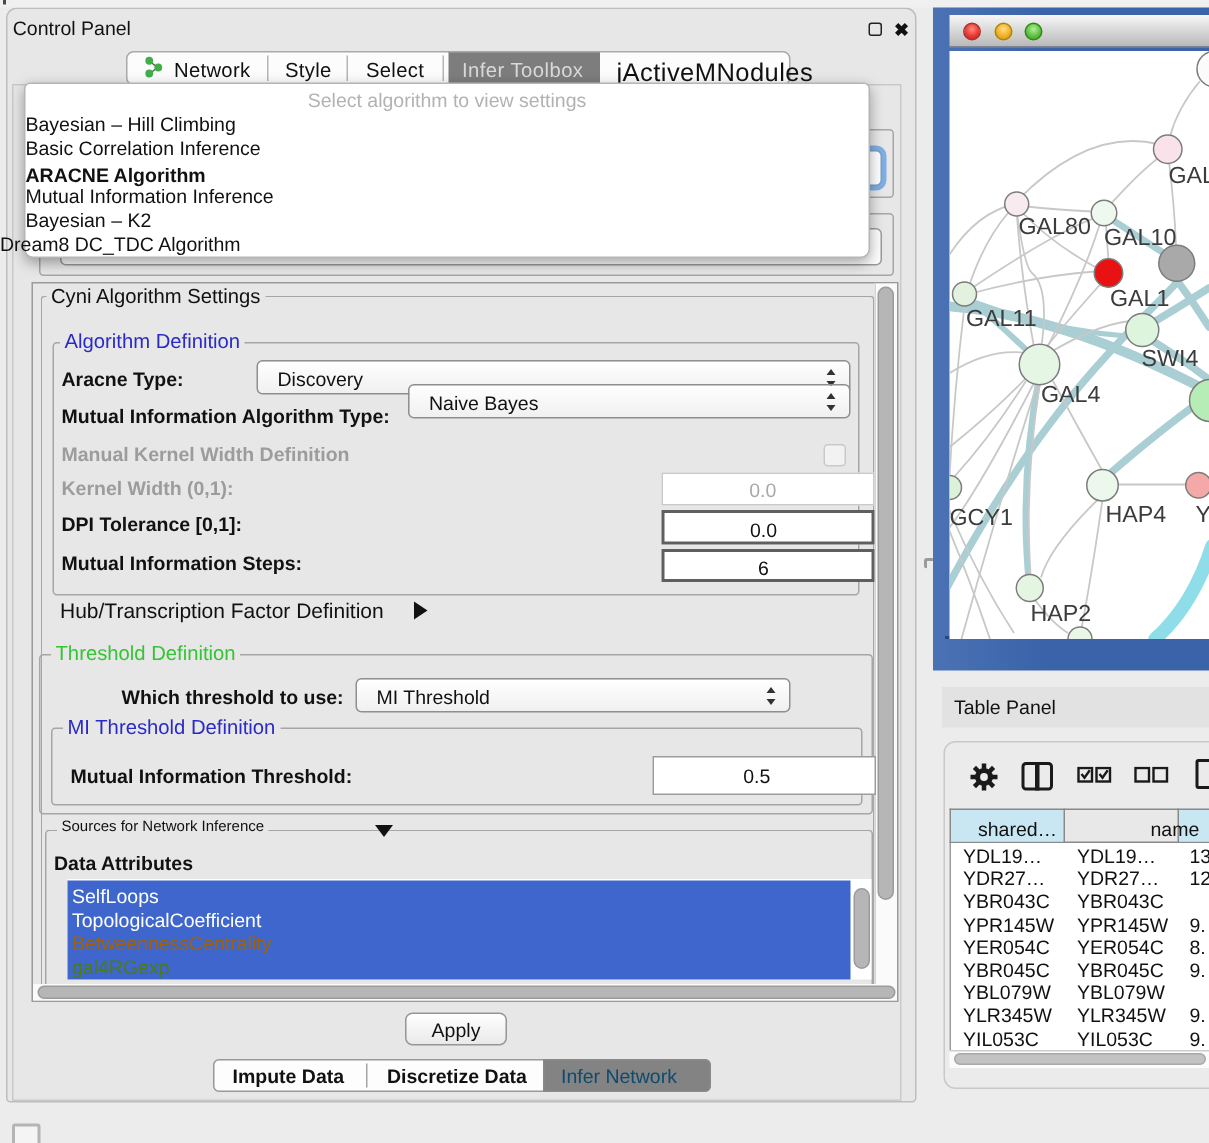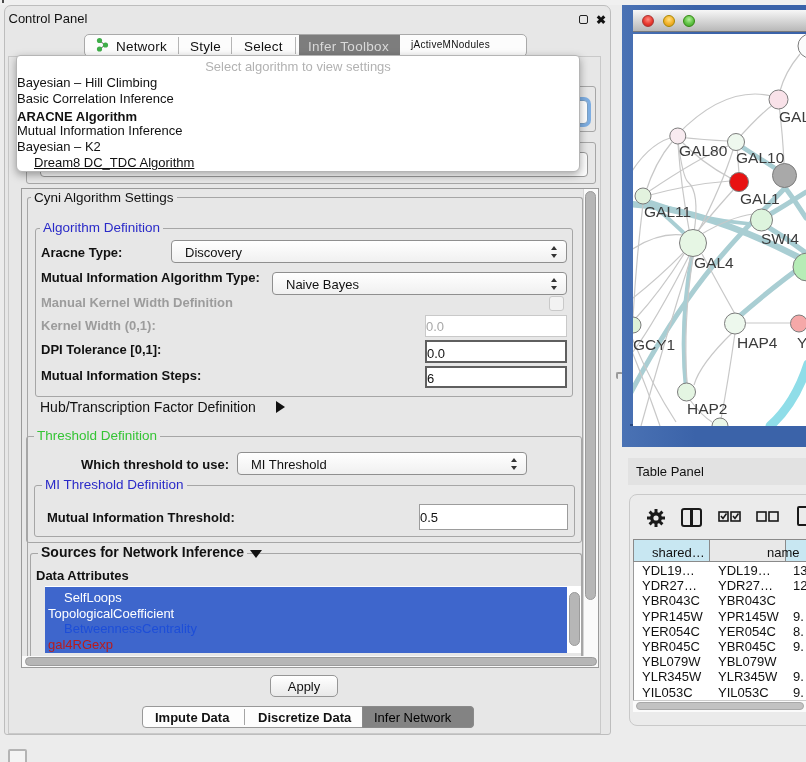--- a/index.html
+++ b/index.html
@@ -2,21 +2,21 @@
 <html><head><meta charset="utf-8">
 <style>
 html,body{margin:0;padding:0;}
 body{width:806px;height:762px;position:relative;overflow:hidden;background:#ececec;
  font-family:"Liberation Sans",sans-serif;font-size:13px;color:#111;}
 .a{position:absolute;}
 .b{font-weight:bold;}
 .lbl{position:absolute;white-space:nowrap;}
 .grp{position:absolute;border:1px solid #a6a6a6;border-radius:3px;}
 .gt{position:absolute;background:#e7e7e7;padding:0 3px;white-space:nowrap;line-height:13px;}
-.fld{position:absolute;background:#fff;text-align:left;white-space:nowrap;}
+.fld{position:absolute;background:#fff;text-align:center;white-space:nowrap;margin-left:16px;}
 .combo{position:absolute;background:linear-gradient(#ffffff,#f0f0f0);border:1px solid #8f8f8f;border-radius:4px;white-space:nowrap;}
 .arrows{position:absolute;right:8px;top:50%;width:7px;height:12px;margin-top:-6px;}
 .arrows:before{content:"";position:absolute;left:0;top:0;border:3.5px solid transparent;border-bottom:4.5px solid #333;border-top:none;}
 .arrows:after{content:"";position:absolute;left:0;bottom:0;border:3.5px solid transparent;border-top:4.5px solid #333;border-bottom:none;}
 </style></head>
 <body>
 
 <div class="a" id="lwin" style="left:4px;top:5px;width:605px;height:728px;background:#e7e7e7;border:1px solid #bdbdbd;border-radius:7px 7px 3px 3px;"></div>
 <div class="a" style="left:0;top:0;width:806px;height:5px;background:#f0f0f0;"></div>
 <div class="a" style="left:2px;top:0;width:1.5px;height:2.5px;background:#4a4a4a;"></div>
@@ -35,21 +35,21 @@
  <line x1="4" y1="4" x2="9" y2="8" stroke="#555" stroke-width="1"></line>
  <line x1="4" y1="12" x2="9" y2="8" stroke="#555" stroke-width="1"></line>
  <circle cx="3.5" cy="3.5" r="2.6" fill="#3fae49"></circle>
  <circle cx="3.5" cy="12" r="2.6" fill="#3fae49"></circle>
  <circle cx="9.5" cy="8" r="2.6" fill="#3fae49"></circle>
 </svg>
 <div class="lbl" style="left:116px;top:39px;font-size:13.5px;letter-spacing:.2px;">Network</div>
 <div class="lbl" style="left:190px;top:39px;font-size:13.5px;letter-spacing:.2px;">Style</div>
 <div class="lbl" style="left:244px;top:39px;font-size:13.5px;letter-spacing:.2px;">Select</div>
 <div class="lbl" style="left:308px;top:39px;color:#d9d9d9;font-size:13.5px;letter-spacing:.3px;">Infer Toolbox</div>
-<div class="lbl" style="left:411px;top:39px;font-size:10px;letter-spacing:.3px;">jActiveMNodules</div>
+<div class="lbl" style="left:411px;top:39px;font-size:17px;letter-spacing:.3px;">jActiveMNodules</div>
 
 <div class="grp" style="left:26px;top:86px;width:568px;height:44px;"></div>
 <div class="a" style="left:40px;top:100px;width:548px;height:24px;background:#fff;border:1px solid #7a9fc4;border-radius:4px;box-shadow:0 0 0 3px rgba(100,160,225,0.8);box-sizing:border-box;"></div>
 <div class="grp" style="left:26px;top:142px;width:568px;height:40px;"></div>
 <div class="a" style="left:40px;top:152px;width:548px;height:25px;background:#fdfdfd;border:1px solid #9a9a9a;border-radius:4px;box-sizing:border-box;"></div>
 
 <div class="a" style="left:21px;top:188px;width:578px;height:480px;border:1px solid #9a9a9a;background:#e7e7e7;box-sizing:border-box;"></div>
 
 <div class="a" style="left:583px;top:189px;width:15px;height:467px;background:#fafafa;border-left:1px solid #d5d5d5;box-sizing:border-box;"></div>
 <div class="a" style="left:585px;top:191px;width:11px;height:409px;background:#b6b6b6;border:1px solid #9b9b9b;border-radius:6px;box-sizing:border-box;"></div>
@@ -59,21 +59,21 @@
 
 <div class="a" style="left:27px;top:197px;width:554px;height:458px;border:1px solid #a6a6a6;border-bottom:none;border-radius:3px 3px 0 0;"></div>
 <div class="gt" style="left:31px;top:191px;font-size:13.5px;line-height:13.5px;">Cyni Algorithm Settings</div>
 
 <div class="grp" style="left:35px;top:228px;width:536px;height:167px;"></div>
 <div class="gt" style="left:40px;top:221px;color:#2a2ac8;font-size:13.5px;line-height:13.5px;">Algorithm Definition</div>
 
 <div class="lbl b" style="left:41px;top:245px;">Aracne Type:</div>
 <div class="combo" style="left:171px;top:240px;width:396px;height:23px;line-height:23px;box-sizing:border-box;"><span style="margin-left:13px;">Discovery</span><span class="arrows"></span></div>
 <div class="lbl b" style="left:41px;top:270px;">Mutual Information Algorithm Type:</div>
-<div class="combo" style="left:272px;top:272px;width:295px;height:23px;line-height:23px;box-sizing:border-box;"><span style="margin-left:13px;">Naive Bayes</span><span class="arrows"></span></div>
+<div class="combo" style="left:272px;top:256px;width:295px;height:23px;line-height:23px;box-sizing:border-box;"><span style="margin-left:13px;">Naive Bayes</span><span class="arrows"></span></div>
 <div class="lbl b" style="left:41px;top:295px;color:#9c9c9c;">Manual Kernel Width Definition</div>
 <div class="a" style="left:549px;top:296px;width:13px;height:13px;background:#f2f2f2;border:1px solid #c9c9c9;border-radius:3px;"></div>
 <div class="lbl b" style="left:41px;top:318px;color:#9c9c9c;">Kernel Width (0,1):</div>
 <div class="fld" style="left:425px;top:315px;width:142px;height:22px;line-height:22px;border:1px solid #c9c9c9;color:#a8a8a8;box-sizing:border-box;padding-right:7px;">0.0</div>
 <div class="lbl b" style="left:41px;top:342px;">DPI Tolerance [0,1]:</div>
 <div class="fld" style="left:425px;top:340px;width:142px;height:23px;line-height:23px;border:2px solid #5f5f5f;box-sizing:border-box;padding-right:6px;">0.0</div>
 <div class="lbl b" style="left:41px;top:368px;">Mutual Information Steps:</div>
 <div class="fld" style="left:425px;top:366px;width:142px;height:22px;line-height:22px;border:2px solid #5f5f5f;box-sizing:border-box;padding-right:6px;">6</div>
 
 <div class="lbl" style="left:40px;top:399px;font-size:14px;">Hub/Transcription Factor Definition</div>
@@ -83,53 +83,53 @@
 <div class="gt" style="left:34px;top:429px;color:#35c435;font-size:13.5px;line-height:13.5px;">Threshold Definition</div>
 <div class="lbl b" style="left:81px;top:457px;">Which threshold to use:</div>
 <div class="combo" style="left:237px;top:452px;width:290px;height:23px;line-height:23px;box-sizing:border-box;"><span style="margin-left:13px;">MI Threshold</span><span class="arrows"></span></div>
 
 <div class="grp" style="left:34px;top:485px;width:539px;height:50px;"></div>
 <div class="gt" style="left:42px;top:478px;color:#2a2ac8;font-size:13.5px;line-height:13.5px;">MI Threshold Definition</div>
 <div class="lbl b" style="left:47px;top:510px;">Mutual Information Threshold:</div>
 <div class="fld" style="left:419px;top:504px;width:149px;height:26px;line-height:26px;border:1px solid #9c9c9c;box-sizing:border-box;padding-right:10px;">0.5</div>
 
 <div class="a" style="left:30px;top:553px;width:550px;height:102px;border:1px solid #a6a6a6;border-bottom:none;border-radius:3px 3px 0 0;"></div>
-<div class="gt" style="left:38px;top:545px;font-size:14px;line-height:14px;font-weight:bold;">Sources for Network Inference</div>
+<div class="gt" style="left:38px;top:545px;font-size:10px;line-height:14px;">Sources for Network Inference</div>
 <div class="a" style="left:250px;top:550px;width:0;height:0;border:6px solid transparent;border-top:8px solid #111;"></div>
 <div class="lbl b" style="left:36px;top:568px;">Data Attributes</div>
 
 <div class="a" style="left:45px;top:586px;width:536px;height:67px;background:#fff;"></div>
 <div class="a" style="left:45px;top:587px;width:522px;height:66px;background:#3e66cc;"></div>
-<div class="lbl" style="left:64px;top:590px;color:#fff;">SelfLoops</div>
+<div class="lbl" style="left:48px;top:590px;color:#fff;">SelfLoops</div>
 <div class="lbl" style="left:48px;top:605.5px;color:#fff;">TopologicalCoefficient</div>
-<div class="lbl" style="left:64px;top:621px;color:#1d4ed8;">BetweennessCentrality</div>
-<div class="lbl" style="left:48px;top:636.5px;color:#b91c1c;">gal4RGexp</div>
+<div class="lbl" style="left:48px;top:621px;color:#a16207;">BetweennessCentrality</div>
+<div class="lbl" style="left:48px;top:636.5px;color:#4d7c0f;">gal4RGexp</div>
 <div class="a" style="left:569px;top:592px;width:11px;height:54px;background:#b6b6b6;border:1px solid #9b9b9b;border-radius:6px;box-sizing:border-box;"></div>
 
 <div class="a" style="left:270px;top:675px;width:68px;height:22px;background:linear-gradient(#ffffff,#e9e9e9);border:1px solid #969696;border-radius:5px;line-height:21px;text-align:center;box-sizing:border-box;">Apply</div>
 
 <div class="a" style="left:142px;top:706px;width:332px;height:22px;background:#fdfdfd;border:1px solid #989898;border-radius:4px;box-sizing:border-box;"></div>
 <div class="a" style="left:362px;top:706px;width:112px;height:22px;background:#838383;border:1px solid #8a8a8a;border-radius:0 4px 4px 0;box-sizing:border-box;"></div>
 <div class="a" style="left:244px;top:709px;width:1px;height:16px;background:#a5a5a5;"></div>
 <div class="lbl b" style="left:155px;top:710px;">Impute Data</div>
 <div class="lbl b" style="left:258px;top:710px;">Discretize Data</div>
-<div class="lbl" style="left:374px;top:710px;color:#000000;">Infer Network</div>
+<div class="lbl" style="left:374px;top:710px;color:#0c4a6e;">Infer Network</div>
 
 <div class="a" style="left:616px;top:372px;width:5px;height:5px;border-top:2px solid #9a9a9a;border-left:2px solid #9a9a9a;border-radius:2px;"></div>
 
 <div class="a" style="left:8px;top:749px;width:15px;height:14px;background:#f4f4f4;border:2px solid #b4b4b4;border-radius:2px;"></div>
 
 <div class="a" style="left:16px;top:55px;width:564px;height:117px;background:#fff;border:1px solid #b5b5b5;border-radius:4px 4px 6px 6px;box-shadow:0 3px 9px rgba(0,0,0,0.35);box-sizing:border-box;z-index:50;"></div>
 <div class="lbl" style="left:16px;top:59px;width:564px;text-align:center;color:#b2b2b2;z-index:51;">Select algorithm to view settings</div>
 <div class="lbl" style="left:17px;top:75px;z-index:51;">Bayesian – Hill Climbing</div>
 <div class="lbl" style="left:17px;top:91px;z-index:51;">Basic Correlation Inference</div>
 <div class="lbl b" style="left:17px;top:109px;z-index:51;">ARACNE Algorithm</div>
 <div class="lbl" style="left:17px;top:123px;z-index:51;">Mutual Information Inference</div>
 <div class="lbl" style="left:17px;top:139px;z-index:51;">Bayesian – K2</div>
-<div class="lbl" style="left:34px;top:155px;z-index:51;text-decoration:underline;">Dream8 DC_TDC Algorithm</div>
+<div class="lbl" style="left:0;top:155px;z-index:51;">Dream8 DC_TDC Algorithm</div>
 
 <div class="a" style="left:622px;top:5px;width:184px;height:442px;background:linear-gradient(90deg,#4a72b4 0%,#3b63a9 40%,#3b63a9 100%);"></div>
 <div class="a" style="left:630px;top:424px;width:176px;height:2px;background:#27477e;"></div>
 <div class="a" style="left:633px;top:10px;width:173px;height:22px;background:linear-gradient(#f7f7f7,#b8b8b8);border-bottom:1px solid #7a7a7a;box-sizing:border-box;"></div>
 <div class="a" style="left:642px;top:15px;width:12px;height:12px;border-radius:50%;background:radial-gradient(circle at 50% 35%,#ff8a80 0%,#e93a30 55%,#c21f17 100%);border:0.5px solid #a33;box-sizing:border-box;"></div>
 <div class="a" style="left:663px;top:15px;width:12px;height:12px;border-radius:50%;background:radial-gradient(circle at 50% 35%,#ffe082 0%,#f3b128 55%,#d3941a 100%);border:0.5px solid #a80;box-sizing:border-box;"></div>
 <div class="a" style="left:683px;top:15px;width:12px;height:12px;border-radius:50%;background:radial-gradient(circle at 50% 35%,#b2f09a 0%,#5fc244 55%,#3d9f2c 100%);border:0.5px solid #381;box-sizing:border-box;"></div>
 
 <div class="a" style="left:633px;top:34px;width:173px;height:392px;background:#fff;overflow:hidden;">
 <svg width="173" height="392" viewBox="633 32 173 392">

